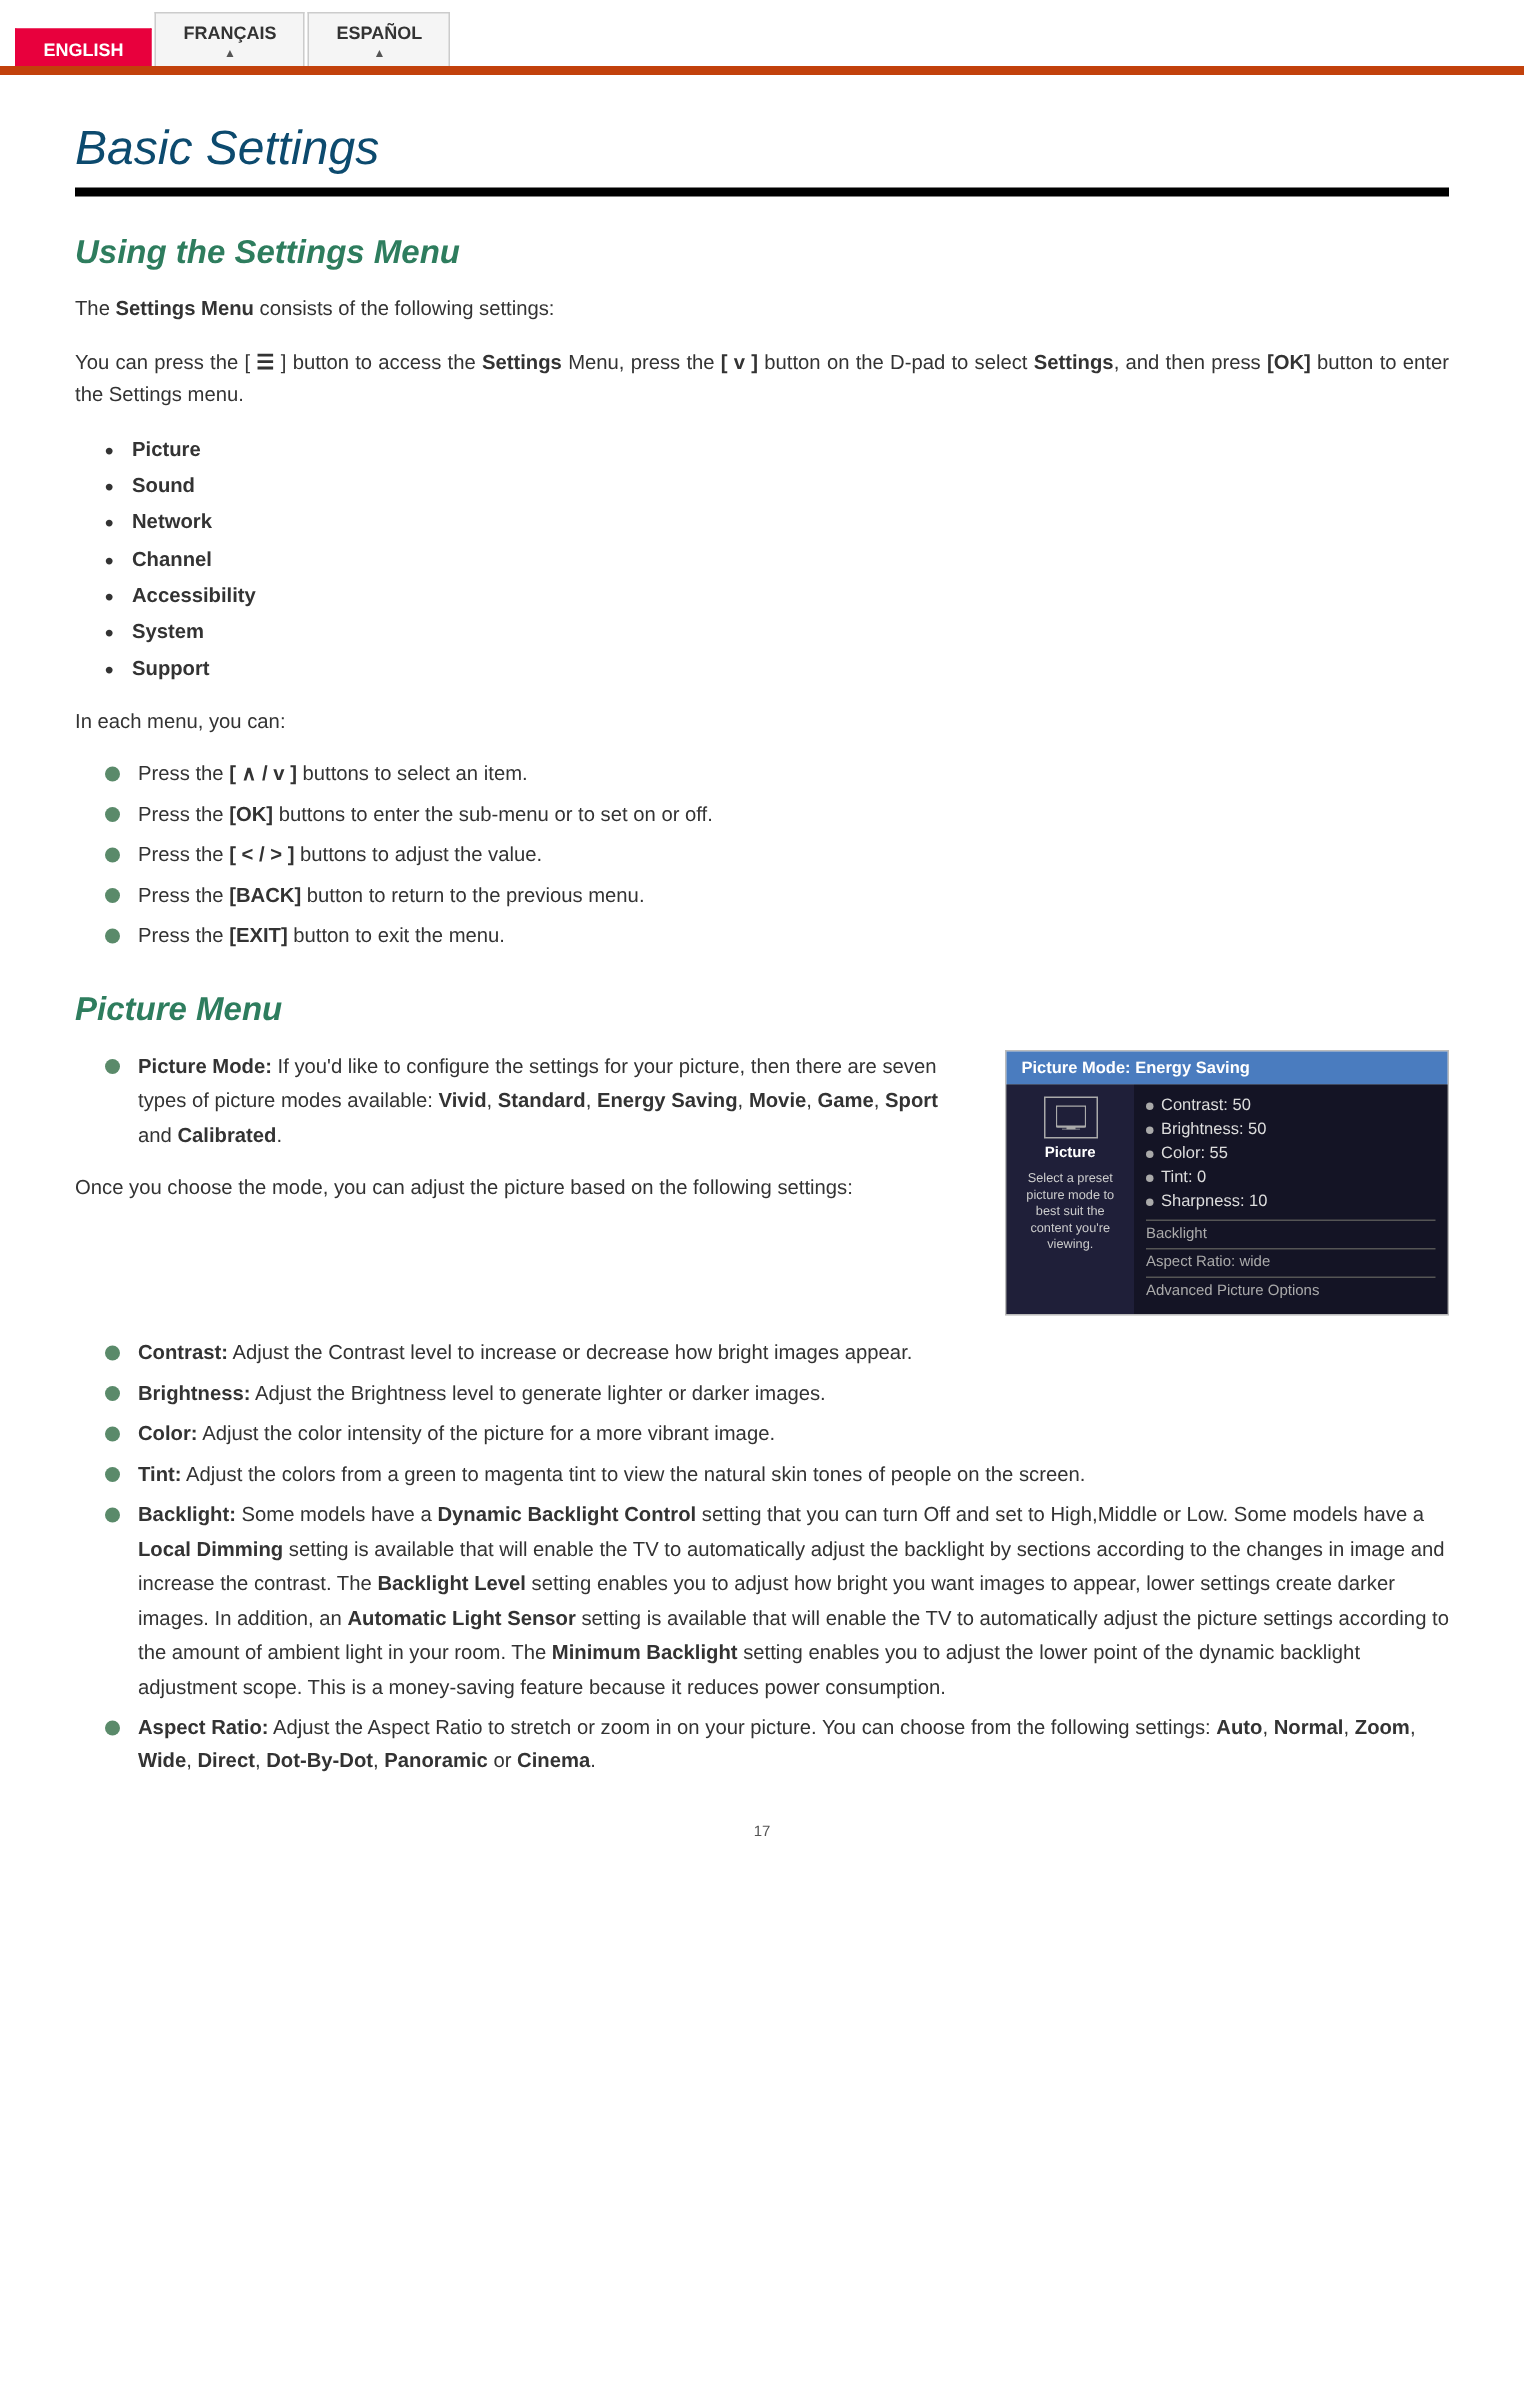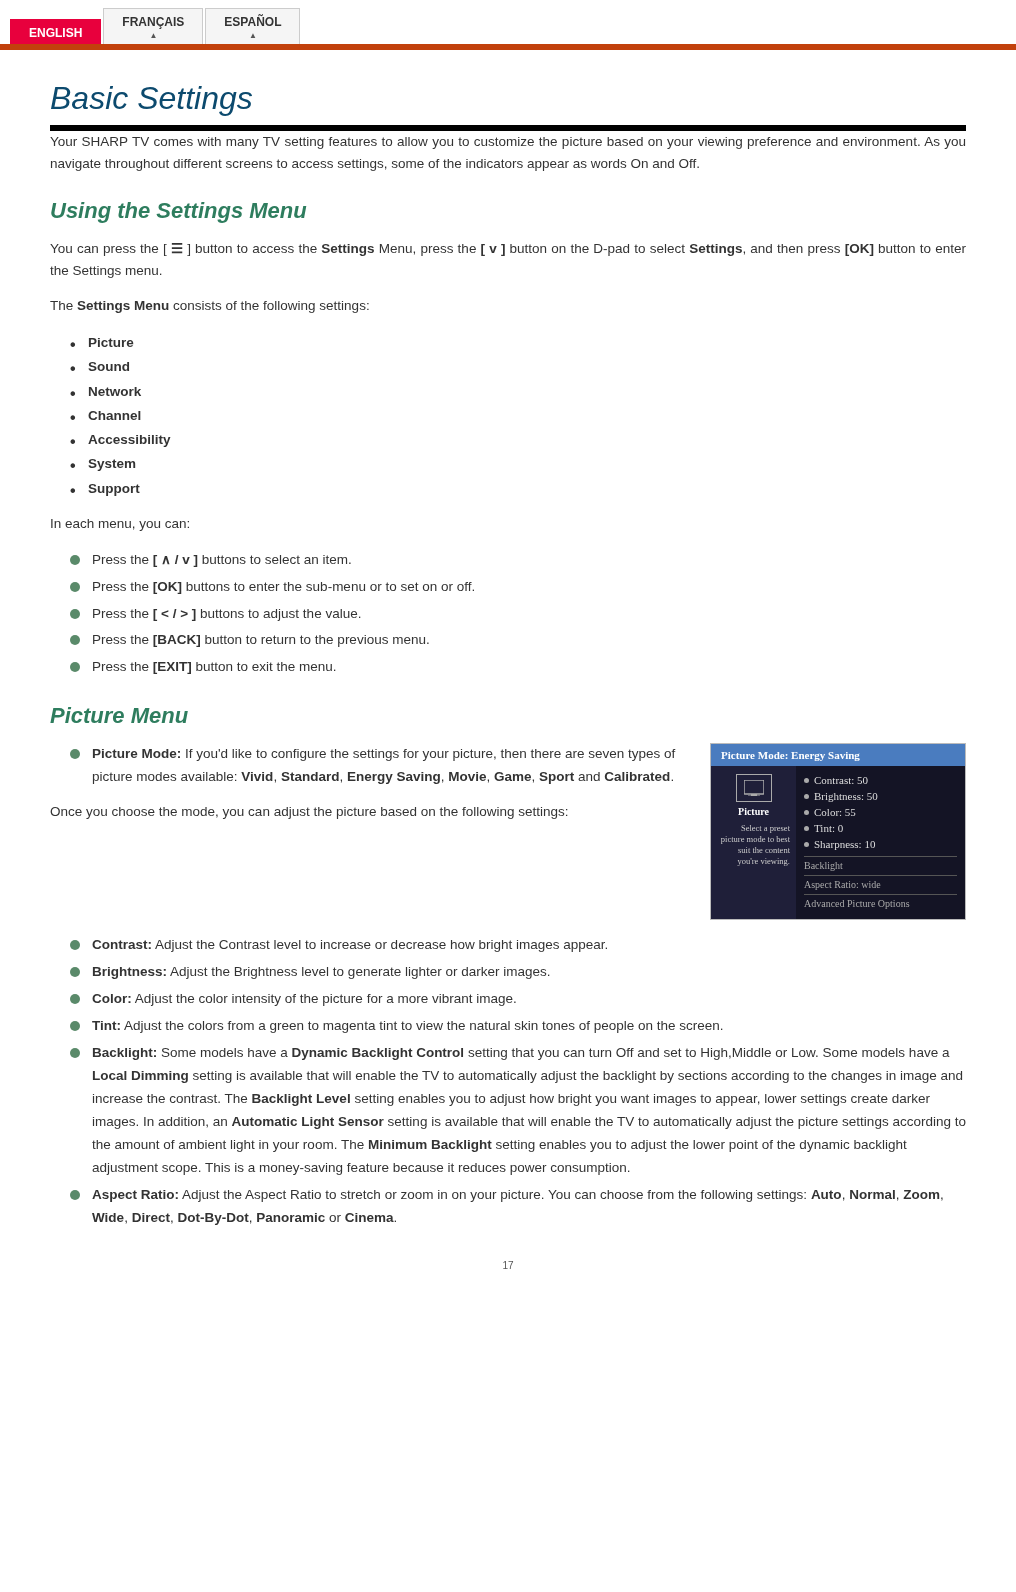--- a/index.html
+++ b/index.html
@@ -125,26 +125,25 @@
     .picture-menu-layout {
       display: flex;
       gap: 20px;
       align-items: flex-start;
       margin-bottom: 14px;
     }
     .picture-menu-text {
       flex: 1;
     }
     .picture-menu-screenshot {
-      width: 256px;
+      width: 296px;
       flex-shrink: 0;
       border: 1px solid #ccc;
       background: #f9f9f9;
       font-size: 11px;
-      font-family: Liberation Serif, serif;
     }
 
     
     .tv-screenshot {
       background: #e8e8e8;
       border: 1px solid #bbb;
     }
     .tv-screenshot .menu-header {
       background: #4a7cbf;
       color: #fff;
@@ -180,21 +179,21 @@
     }
     .tv-screenshot .icon-label {
       color: #fff;
       font-size: 10px;
       font-weight: bold;
       margin-bottom: 6px;
     }
     .tv-screenshot .icon-desc {
       color: #ccc;
       font-size: 8.5px;
-      text-align: right;
+      text-align: center;
       line-height: 1.3;
     }
     .tv-screenshot .right-panel {
       flex: 1;
       padding: 6px 8px;
       background: rgba(10,10,30,0.88);
     }
     .tv-screenshot .menu-item {
       color: #ddd;
       font-size: 11px;
@@ -235,29 +234,28 @@
   <div class="lang-tab">
     <span>ESPAÑOL</span>
     <span class="arrow">▲</span>
   </div>
 </nav>
 
 <div class="main-content">
 
   <h1 class="page-title">Basic Settings</h1>
 
-  <p class="body-text">Your SHARP TV comes with many TV setting features to allow you to customize the picture based on your viewing preference and environment. As you navigate throughout different screens to access settings, some of the indicators appear as words On and Off.</p>
 
   <h2 class="section-heading">Using the Settings Menu</h2>
 
+  <p class="body-text">
+    The <strong>Settings Menu</strong> consists of the following settings:
+  </p>
   <p class="body-text">
     You can press the [ <strong>☰</strong> ] button to access the <strong>Settings</strong> Menu, press the <strong>[ v ]</strong> button on the D-pad to select <strong>Settings</strong>, and then press <strong>[OK]</strong> button to enter the Settings menu.
-  </p>
-  <p class="body-text">
-    The <strong>Settings Menu</strong> consists of the following settings:
   </p>
 
   <ul class="bullet-list">
     <li><span>Picture</span></li>
     <li><span>Sound</span></li>
     <li><span>Network</span></li>
     <li><span>Channel</span></li>
     <li><span>Accessibility</span></li>
     <li><span>System</span></li>
     <li><span>Support</span></li>

